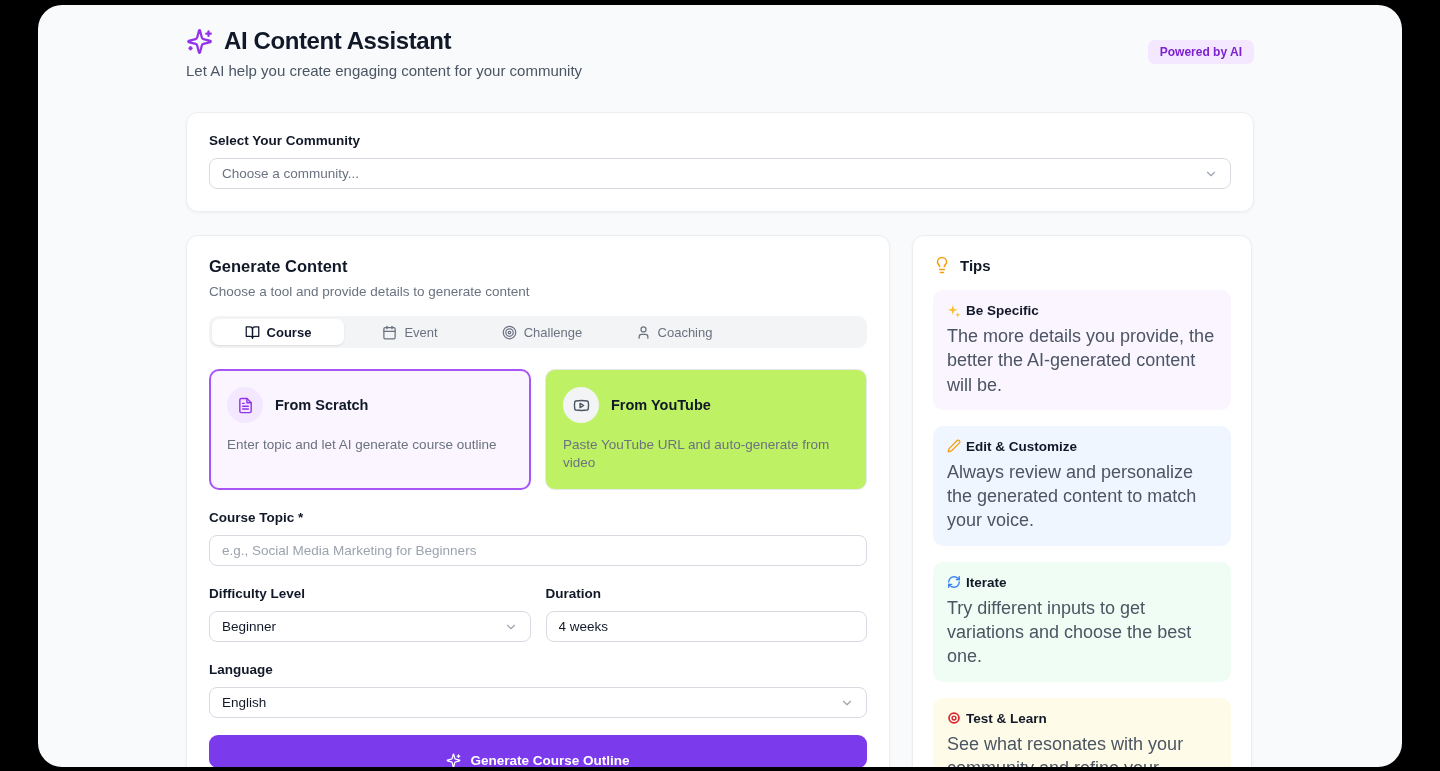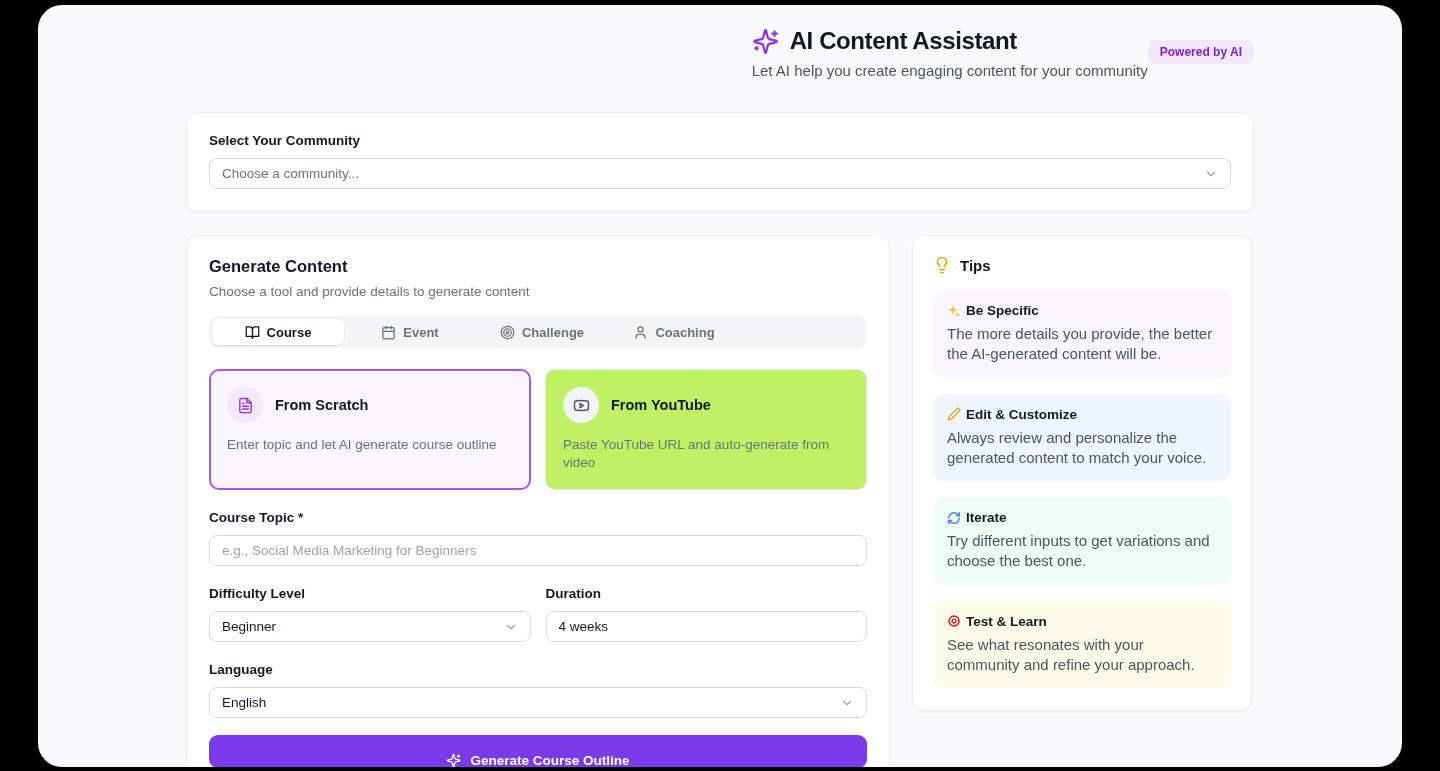--- a/index.html
+++ b/index.html
@@ -4,21 +4,21 @@
 <style>
   * { margin:0; padding:0; box-sizing:border-box; }
   html,body { width:1440px; height:771px; }
   body { font-family:"Liberation Sans","DejaVu Sans",sans-serif; background:#000; overflow:hidden; }
 
   .panel { position:absolute; left:38px; right:38px; top:5px; bottom:4px;
            background:#f8fafc; border-radius:24px; overflow:hidden; }
   .content { width:1068px; margin:0 auto; padding-top:22px; }
 
   
-  .header-row { display:flex; justify-content:flex-end; align-items:flex-start; }
+  .header-row { display:flex; justify-content:space-between; align-items:flex-start; }
   .title-row { display:flex; align-items:center; gap:11px; }
   .title-row h1 { font-size:24px; font-weight:700; color:#111827; letter-spacing:-0.4px; }
   .subtitle { margin-top:7px; font-size:15px; color:#4b5563; }
   .badge { margin-top:13px; background:#f3e8ff; color:#7e22ce; font-size:12px; font-weight:700;
            padding:5px 12px; border-radius:7px; white-space:nowrap; }
 
   
   .card { background:#fff; border:1px solid #eceef2; border-radius:12px;
           box-shadow:0 1px 3px rgba(16,24,40,.05); }
   .community-card { margin-top:33px; padding:20px 22px 22px; }
@@ -35,21 +35,21 @@
   .select .ph { color:#6b7280; }
   input.input { outline:none; font-family:inherit; }
   input.input::placeholder { color:#9ca3af; }
 
   
   .gen-title { font-size:16.5px; font-weight:700; color:#111827; }
   .gen-sub { margin-top:8px; font-size:13.5px; color:#6b7280; }
 
   .tabbar { margin-top:17px; background:#f3f4f6; border-radius:9px; padding:3px; display:flex; }
   .tab { width:132px; height:26px; display:flex; align-items:center; justify-content:center; gap:7px;
-         border:none; background:transparent; border-radius:7px; font-size:13px; font-weight:700;
+         border:none; background:transparent; border-radius:7px; font-size:13px; font-weight:400;
          color:#6b7280; cursor:pointer; font-family:inherit; }
   .tab.active { background:#fff; color:#0f172a; font-weight:700; box-shadow:0 1px 2px rgba(0,0,0,.10); }
 
   .modes { display:flex; gap:14px; margin-top:21px; }
   .mode { flex:1; border-radius:10px; padding:16px; min-height:110px; cursor:pointer; }
   .mode.selected { border:2px solid #a855f7; background:#faf5ff; }
   .mode.plain { border:1px solid #e5e7eb; background:#bef264; padding:17px; }
   .mode-head { display:flex; align-items:center; gap:12px; }
   .icon-circle { width:36px; height:36px; border-radius:50%; display:flex; align-items:center; justify-content:center; }
   .icon-circle.purple { background:#f3e8ff; color:#9333ea; }
@@ -63,21 +63,21 @@
 
   .submit { margin-top:17px; width:100%; height:33px; background:#7c3aed; border:none; border-radius:9px;
             color:#fff; font-size:13.5px; font-weight:700; display:flex; align-items:flex-end;
             justify-content:center; gap:9px; cursor:pointer; font-family:inherit; }
 
   
   .tips-head { display:flex; align-items:center; gap:9px; font-size:15px; font-weight:700; color:#111827; }
   .tip { border-radius:10px; padding:13px 14px; margin-top:16px; }
   .tip:first-of-type { margin-top:19px; }
   .tip-title { font-size:13.5px; font-weight:700; color:#111827; display:flex; align-items:center; gap:5px; }
-  .tip-text { margin-top:6px; font-size:15px; color:#4b5563; line-height:1.35; }
+  .tip-text { margin-top:6px; font-size:18px; color:#4b5563; line-height:1.35; }
 
   .chev { color:#9ca3af; flex:none; }
   svg { flex:none; }
 </style>
 </head>
 <body>
 
 <div class="panel">
   <div class="content">
 

